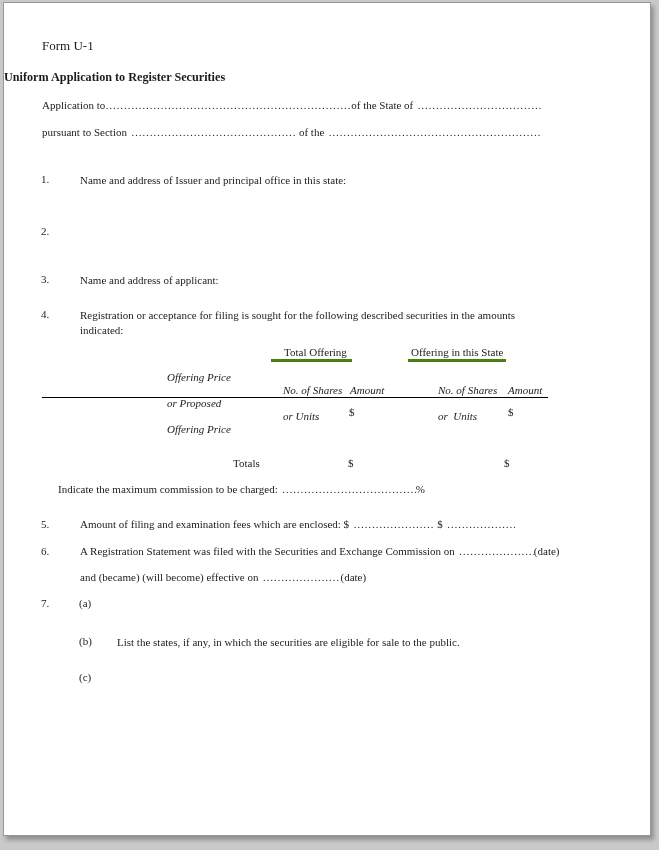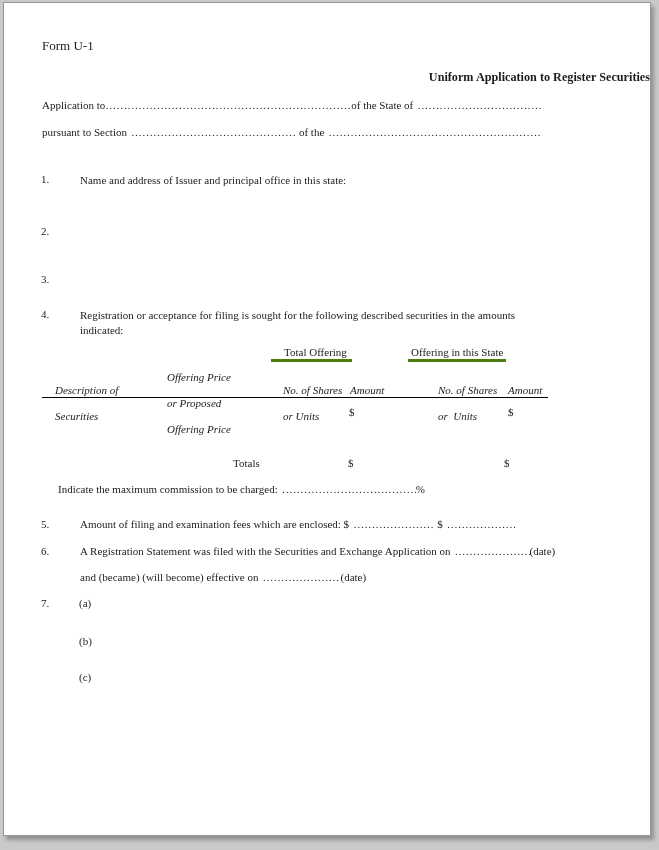--- a/index.html
+++ b/index.html
@@ -12,21 +12,21 @@
   .page{
     position:absolute;left:3px;top:2px;width:646px;height:832px;
     background:#ffffff;border:1px solid #979797;
     box-shadow:3px 4px 4px rgba(0,0,0,0.28);
     font-size:11px;
   }
   .abs{position:absolute;white-space:nowrap;}
   .wrap{position:absolute;white-space:normal;line-height:15px;}
   .num{position:absolute;white-space:nowrap;}
   .title{
-    position:absolute;left:0;right:0;text-align:right;
+    position:absolute;left:0;right:0;text-align:left;
     font-weight:bold;font-size:12.2px;white-space:nowrap;
   }
   .dots{
     display:inline-block;overflow:hidden;white-space:nowrap;
     height:12px;line-height:12px;vertical-align:-2px;
   }
   .u{border-bottom:3px solid #4d7c0f;display:inline-block;}
   .rule{position:absolute;height:0;border-top:1.6px solid #000;}
   .colhead{position:absolute;line-height:13px;white-space:pre;font-style:italic;}
   .sp-l{margin-left:4px;}
@@ -47,35 +47,32 @@
   <div class="abs" style="left:38px;top:123px">
     <span>pursuant to Section</span><span class="dots sp-l" style="width:164px">…………………………………………………………………………………………………………………………………………………………………………………………………………………………………………</span><span style="padding:0 4px">of the</span><span class="dots" style="width:212px">…………………………………………………………………………………………………………………………………………………………………………………………………………………………………………</span>
   </div>
 
   <div class="num" style="left:37px;top:170px">1.</div>
   <div class="wrap" style="left:76px;top:170px;width:470px">Name and address of Issuer and principal office in this state:</div>
 
   <div class="num" style="left:37px;top:222px">2.</div>
 
   <div class="num" style="left:37px;top:270px">3.</div>
+  <div class="wrap" style="left:76px;top:270px;width:470px">Name and address of applicant:</div>
 
   <div class="num" style="left:37px;top:305px">4.</div>
   <div class="wrap" style="left:76px;top:305px;width:480px">Registration or acceptance for filing is sought for the following described securities in the amounts indicated:</div>
 
   <div class="abs" style="left:267px;top:343px">
     <span class="u" style="padding:0 5px 1px 13px">Total Offering</span>
   </div>
   <div class="abs" style="left:404px;top:343px">
     <span class="u" style="padding:0 3px 1px 3px">Offering in this State</span>
   </div>
 
-  <div class="colhead" style="left:40px;top:368px">
-    <span>Description of</span><br>
-    <span>Securities</span>
-  </div>
 
   <div class="colhead" style="left:152px;top:355px">
     <span>Offering Price</span><br>
     <span>or Proposed</span><br>
     <span>Offering Price</span>
   </div>
 
   <div class="colhead" style="left:268px;top:368px">
     <span>No. of Shares</span><br>
     <span>or Units</span>
@@ -103,27 +100,28 @@
     <span>Indicate the maximum commission to be charged:</span><span class="dots sp-l" style="width:134px">…………………………………………………………………………………………………………………………………………………………………………………………………………………………………………</span><span>%</span>
   </div>
 
   <div class="num" style="left:37px;top:515px">5.</div>
   <div class="abs" style="left:76px;top:515px">
     <span>Amount of filing and examination fees which are enclosed: $</span><span class="dots sp-l" style="width:80px">…………………………………………………………………………………………………………………………………………………………………………………………………………………………………………</span><span class="sp-l">$</span><span class="dots sp-l" style="width:68px">…………………………………………………………………………………………………………………………………………………………………………………………………………………………………………</span>
   </div>
 
   <div class="num" style="left:37px;top:542px">6.</div>
   <div class="abs" style="left:76px;top:542px">
-    <span>A Registration Statement was filed with the Securities and Exchange Application on</span><span class="dots sp-l" style="width:75px">…………………………………………………………………………………………………………………………………………………………………………………………………………………………………………</span><span>(date)</span>
+    <span>A Registration Statement was filed with the Securities and Exchange Commission on</span><span class="dots sp-l" style="width:75px">…………………………………………………………………………………………………………………………………………………………………………………………………………………………………………</span><span>(date)</span>
   </div>
   <div class="abs" style="left:76px;top:568px">
     <span>and (became) (will become) effective on</span><span class="dots sp-l" style="width:78px">…………………………………………………………………………………………………………………………………………………………………………………………………………………………………………</span><span>(date)</span>
   </div>
 
   <div class="num" style="left:37px;top:594px">7.</div>
 
   <div class="num" style="left:75px;top:594px">(a)</div>
 
   <div class="num" style="left:75px;top:632px">(b)</div>
+  <div class="wrap" style="left:113px;top:632px;width:440px">List the states, if any, in which the securities are eligible for sale to the public.</div>
 
   <div class="num" style="left:75px;top:668px">(c)</div>
 
 </div>
 
 </body></html>

